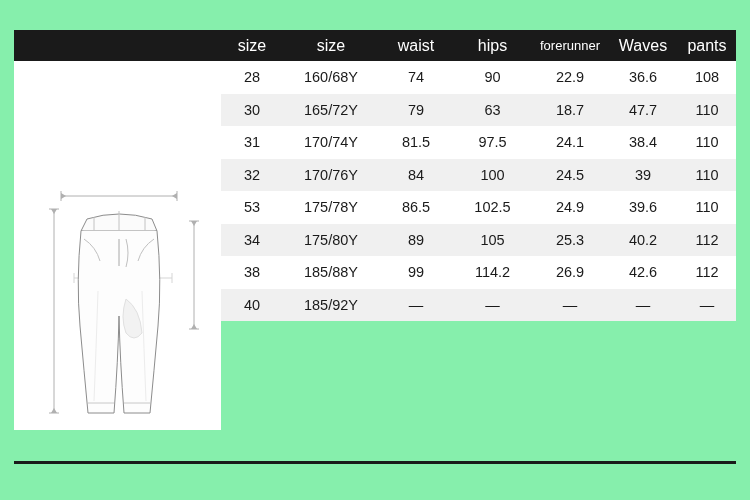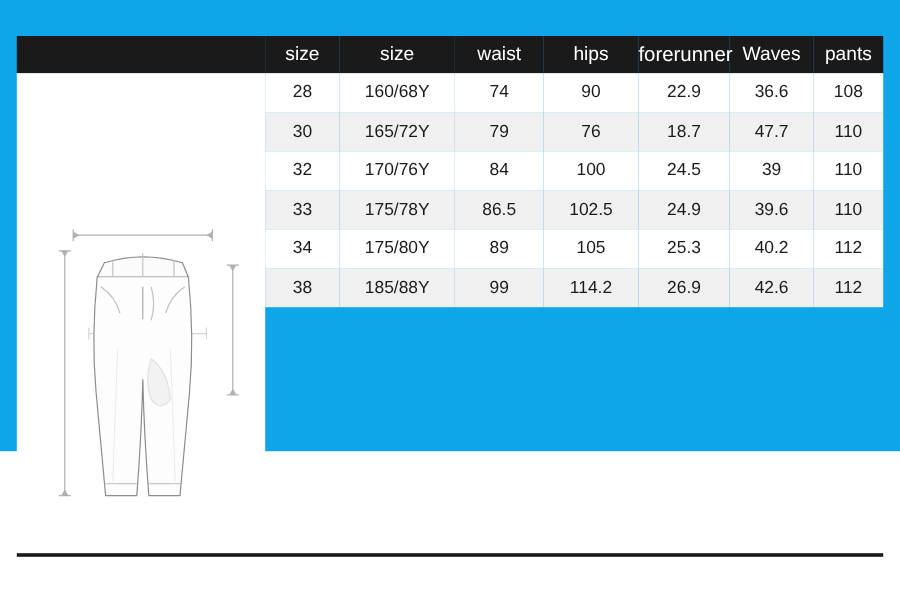--- a/index.html
+++ b/index.html
@@ -9,22 +9,22 @@
   body {
     width: 750px;
     height: 500px;
     background: #ffffff;
     font-family: "Liberation Sans", sans-serif;
     overflow: hidden;
   }
   .page {
     position: relative;
     width: 750px;
-    height: 376px;
-    background: #0ea5e9;
+    height: 500px;
+    background: #86efac;
   }
   
   .illustration-panel {
     position: absolute;
     left: 14px;
     top: 30px;
     width: 207px;
     height: 400px;
   }
   .illo-header {
@@ -62,21 +62,21 @@
     color: #ffffff;
     font-weight: normal;
     font-size: 16px;
     height: 31px;
     padding: 0;
     text-align: center;
     vertical-align: middle;
     border: none;
   }
   .size-table th.small {
-    font-size: 17px;
+    font-size: 13px;
   }
   .size-table th.mid {
     font-size: 16px;
   }
   .size-table td {
     height: 32.5px;
     padding: 0;
     text-align: center;
     vertical-align: middle;
     font-size: 14.5px;
@@ -187,36 +187,45 @@
         <td>74</td>
         <td>90</td>
         <td>22.9</td>
         <td>36.6</td>
         <td>108</td>
       </tr>
       <tr>
         <td>30</td>
         <td>165/72Y</td>
         <td>79</td>
-        <td>76</td>
+        <td>63</td>
         <td>18.7</td>
         <td>47.7</td>
+        <td>110</td>
+      </tr>
+      <tr>
+        <td>31</td>
+        <td>170/74Y</td>
+        <td>81.5</td>
+        <td>97.5</td>
+        <td>24.1</td>
+        <td>38.4</td>
         <td>110</td>
       </tr>
       <tr>
         <td>32</td>
         <td>170/76Y</td>
         <td>84</td>
         <td>100</td>
         <td>24.5</td>
         <td>39</td>
         <td>110</td>
       </tr>
       <tr>
-        <td>33</td>
+        <td>53</td>
         <td>175/78Y</td>
         <td>86.5</td>
         <td>102.5</td>
         <td>24.9</td>
         <td>39.6</td>
         <td>110</td>
       </tr>
       <tr>
         <td>34</td>
         <td>175/80Y</td>
@@ -228,18 +237,27 @@
       </tr>
       <tr>
         <td>38</td>
         <td>185/88Y</td>
         <td>99</td>
         <td>114.2</td>
         <td>26.9</td>
         <td>42.6</td>
         <td>112</td>
       </tr>
+      <tr>
+        <td>40</td>
+        <td>185/92Y</td>
+        <td>—</td>
+        <td>—</td>
+        <td>—</td>
+        <td>—</td>
+        <td>—</td>
+      </tr>
     </tbody>
   </table>
 
   <div class="bottom-rule"></div>
 
 </div>
 
 </body></html>

